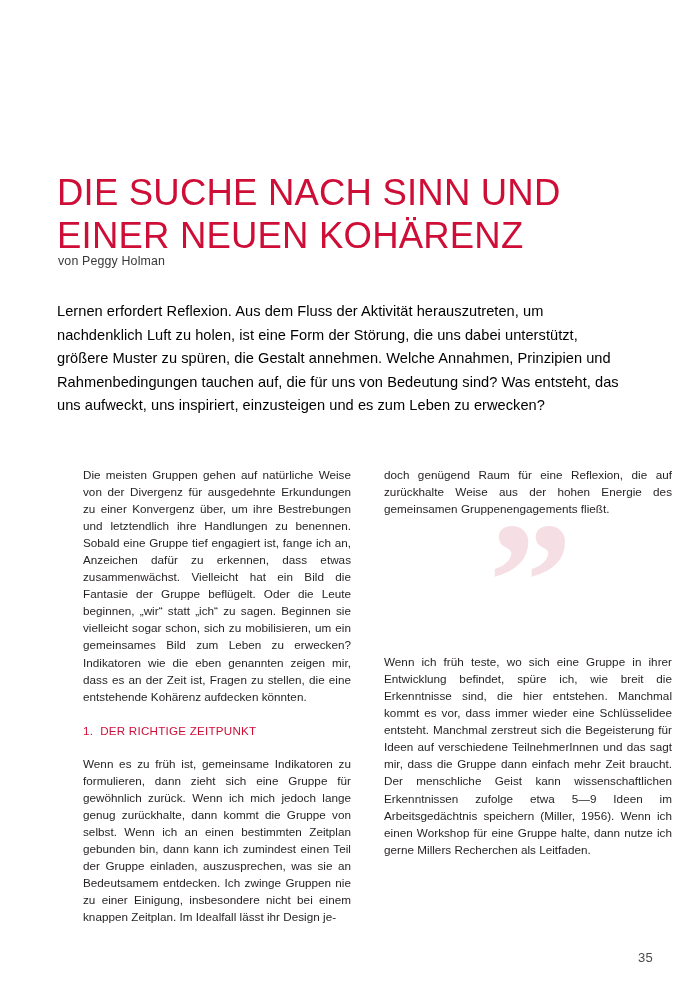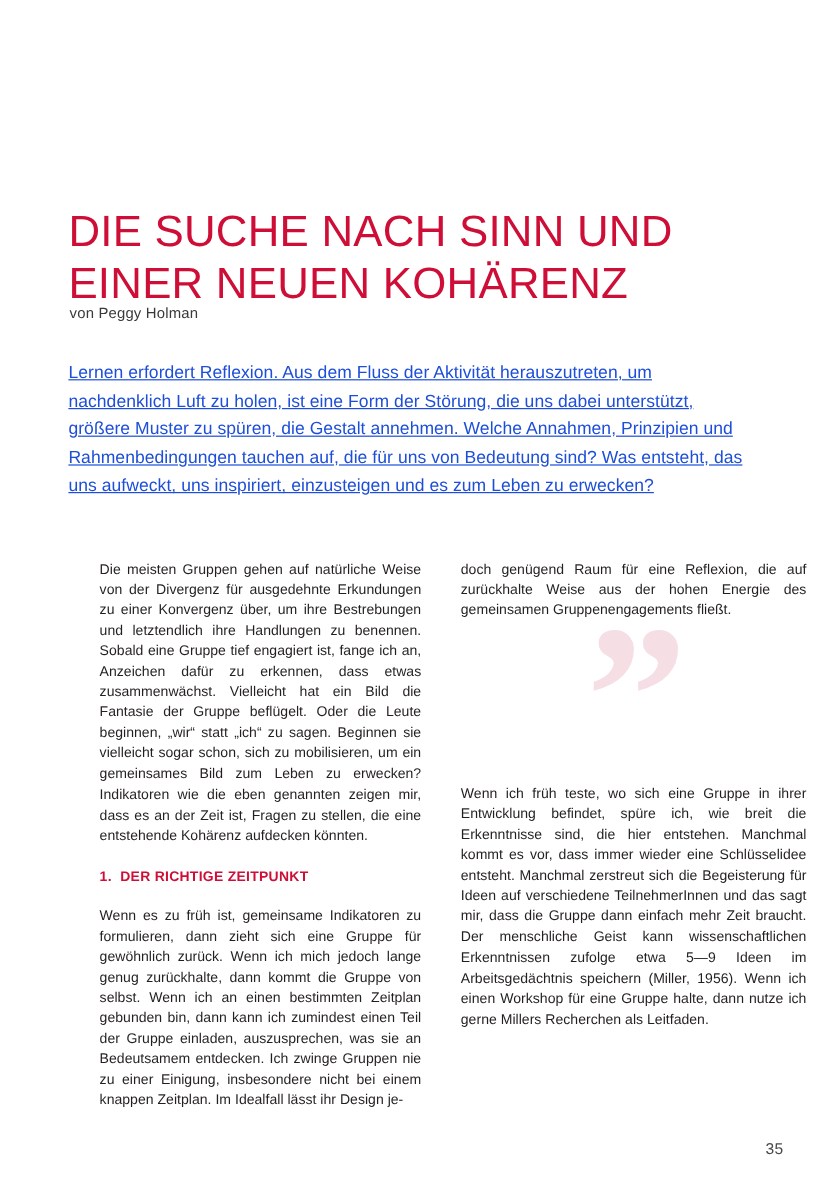--- a/index.html
+++ b/index.html
@@ -51,23 +51,22 @@
   }
 
   
   .lead {
     position: absolute;
     left: 57px;
     top: 300px;
     width: 576px;
     font-size: 14.6px;
     line-height: 23.6px;
-    color: #1d4ed8;
+    color: #000000;
     letter-spacing: 0.05px;
-    text-decoration: underline;
   }
 
   
   .col {
     position: absolute;
     top: 466px;
     width: 268px;
     font-size: 11.7px;
     line-height: 17.05px;
     text-align: justify;
@@ -79,21 +78,21 @@
   .col.right { left: 358px; width: 288px; }
 
   .col p {
     margin: 0;
     hyphens: manual;
   }
 
   
   .section-head {
     color: #ce0e37;
-    font-weight: bold;
+    font-weight: normal;
     font-size: 11.6px;
     line-height: 16px;
     letter-spacing: 0.25px;
     text-transform: uppercase;
     margin: 18px 0 16px 0;
     text-align: left;
   }
   .section-head .num { margin-right: 7px; }
 
   

